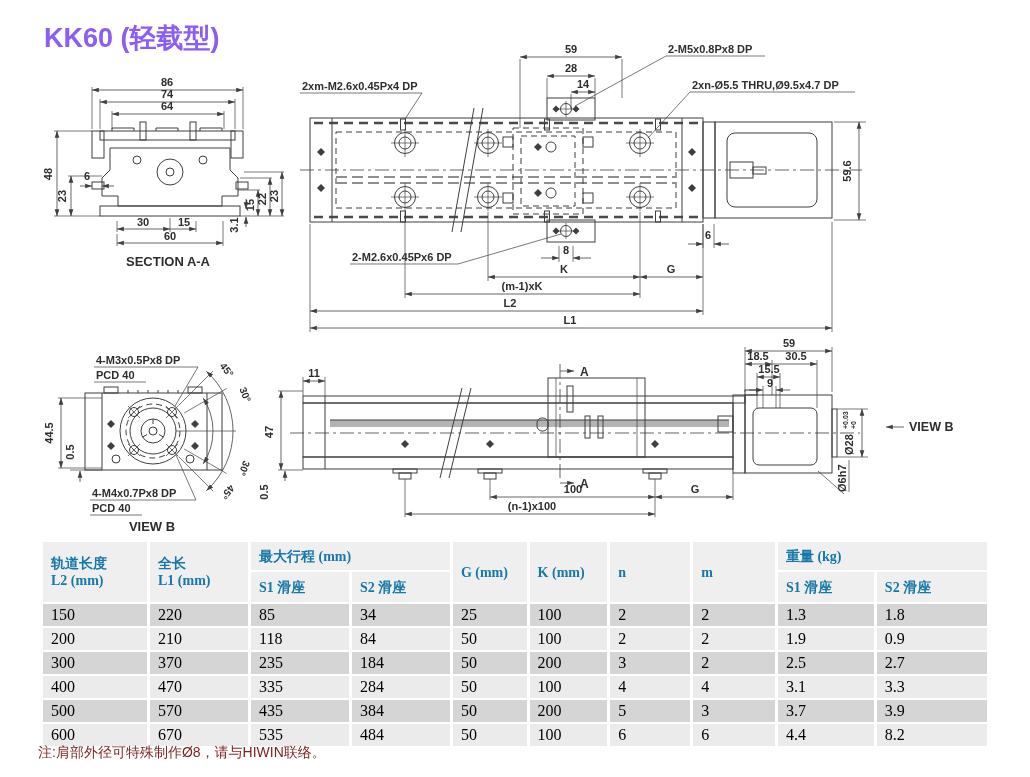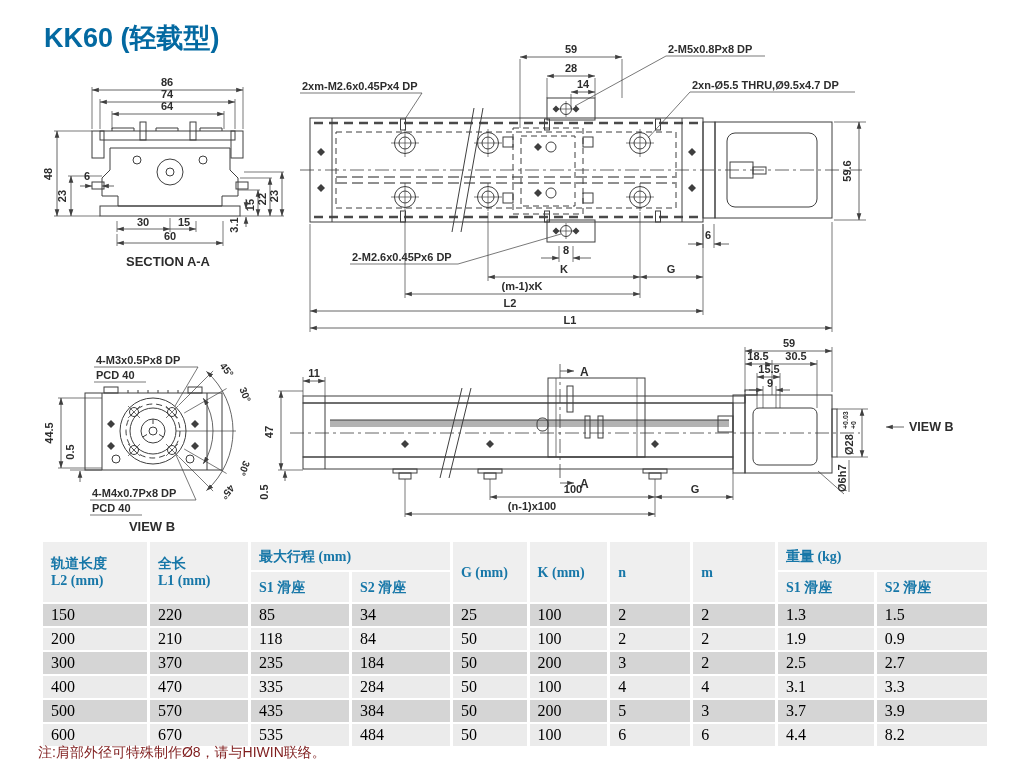--- a/index.html
+++ b/index.html
@@ -1,21 +1,21 @@
 <!DOCTYPE html>
 <html><head>
 <meta charset="utf-8">
 <style>
   html,body { margin:0; padding:0; }
   body {
     width:1030px; height:777px; background:#ffffff; position:relative; overflow:hidden;
     font-family:"Liberation Sans","DejaVu Sans",sans-serif;
   }
   .abs { position:absolute; }
-  #title { left:44px; top:20px; font-size:27px; font-weight:bold; color:#0369a1; }
+  #title { left:44px; top:20px; font-size:27px; font-weight:bold; color:#8b5cf6; }
   svg { position:absolute; overflow:visible; }
   svg text { font-family:"Liberation Sans","DejaVu Sans",sans-serif; fill:#2d2d2d; }
   .dt  { font-size:11px; font-weight:bold; }
   .dts { font-size:10px; font-weight:bold; }
   .lbl { font-size:11px; font-weight:bold; }
   .cap { font-size:13px; font-weight:bold; }
   .mid { text-anchor:middle; }
   .ln  { stroke:#3f3f3f; stroke-width:1; fill:none; }
   .lnt { stroke:#3f3f3f; stroke-width:0.7; fill:none; }
   .dim { stroke:#3f3f3f; stroke-width:0.8; fill:none; }
@@ -424,21 +424,21 @@
         <tr class="rA">
           <td>150</td>
           <td>220</td>
           <td>85</td>
           <td>34</td>
           <td>25</td>
           <td>100</td>
           <td>2</td>
           <td>2</td>
           <td>1.3</td>
-          <td>1.5</td>
+          <td>1.8</td>
         </tr>
         <tr class="rB">
           <td>200</td>
           <td>210</td>
           <td>118</td>
           <td>84</td>
           <td>50</td>
           <td>100</td>
           <td>2</td>
           <td>2</td>

